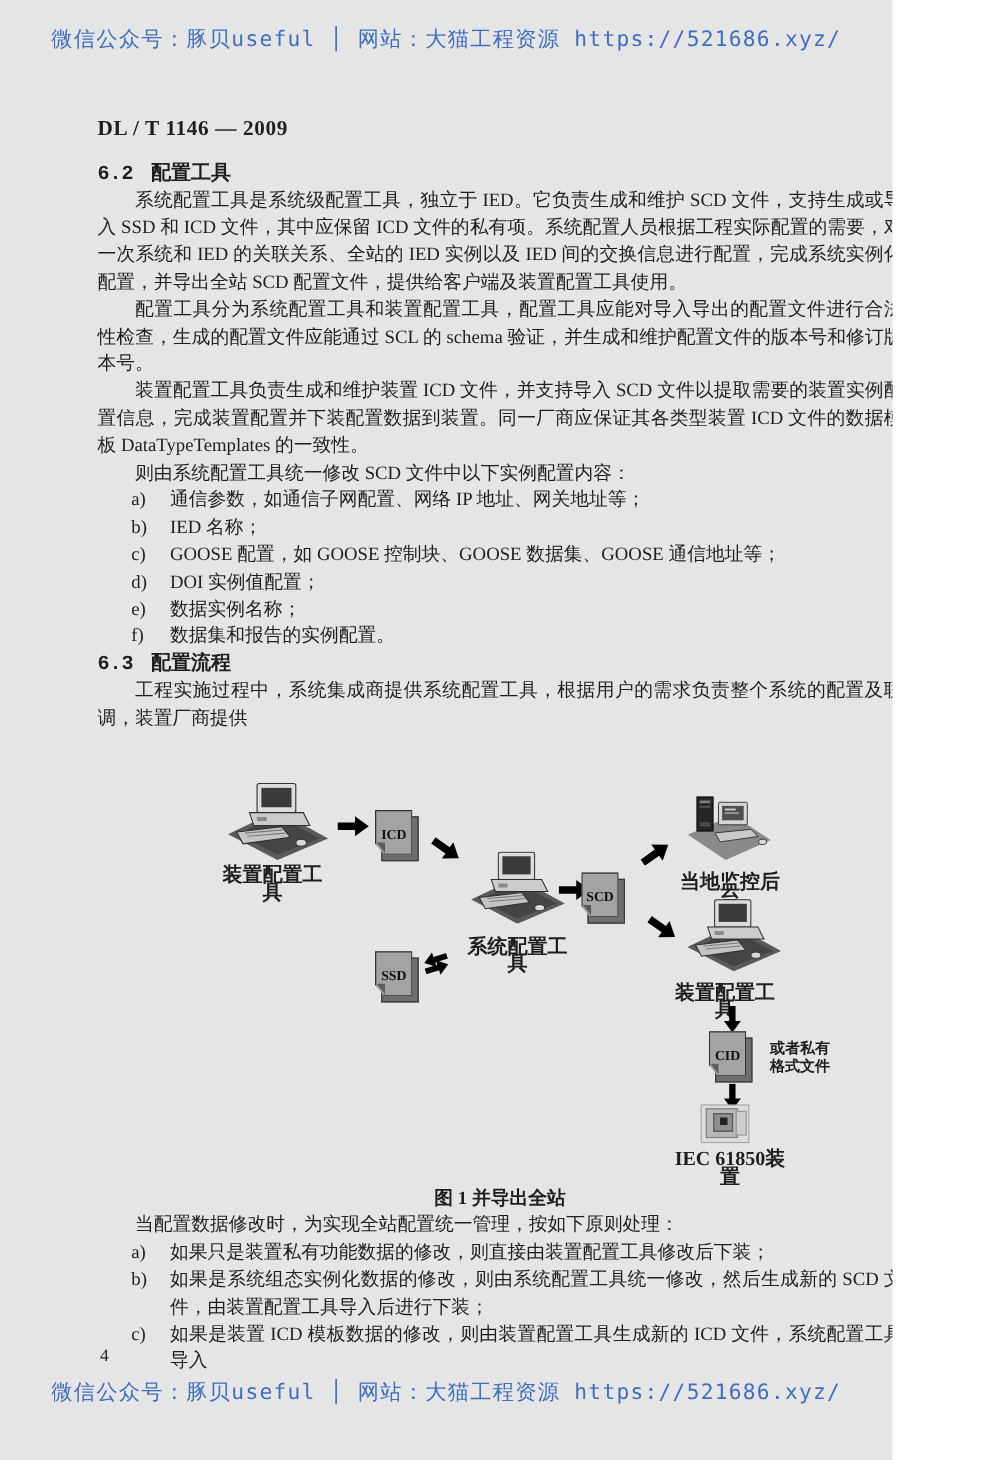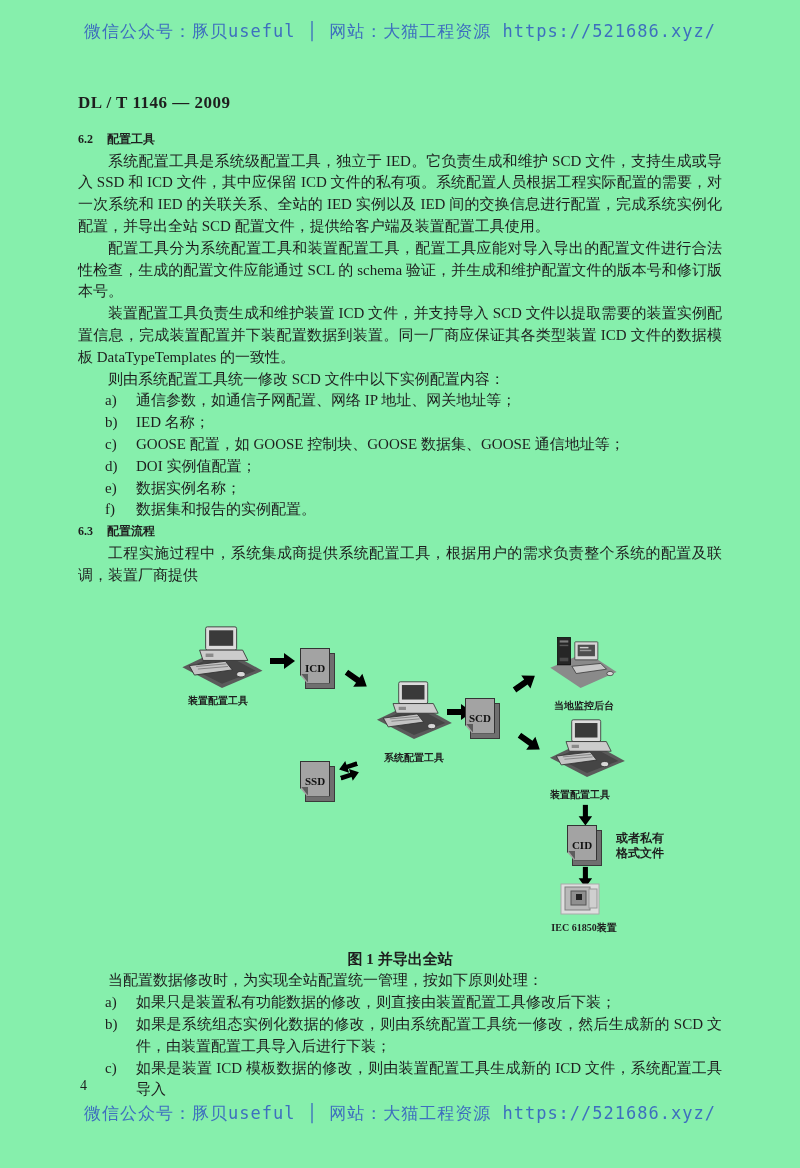--- a/index.html
+++ b/index.html
@@ -1,38 +1,38 @@
 <!DOCTYPE html>
 <html><head>
 <meta charset="utf-8">
 <style>
   html,body{margin:0;padding:0;background:#ffffff;}
-  .page{position:relative;width:800px;height:1168px;background:#86efac;overflow:hidden;
+  .page{position:relative;width:714px;height:1168px;background:#e5e5e5;overflow:hidden;
         font-family:"Liberation Serif","DejaVu Serif",serif;color:#1e1e1e;}
   .wm{position:absolute;left:0;width:100%;text-align:center;color:#3e6fbe;
       font-family:"DejaVu Sans Mono","DejaVu Sans",monospace;font-size:17px;letter-spacing:1px;}
   .wm.top{top:20px;}
   .wm.bottom{top:1102px;}
   .content{position:absolute;left:78px;top:92px;width:644px;font-size:15px;
            line-height:21.8px;text-align:justify;}
   .doc-code{font-weight:bold;font-size:17px;letter-spacing:.5px;margin:0 0 15px 0;}
-  .sec{font-size:12px;font-weight:bold;margin:0;text-align:left;}
+  .sec{font-size:16px;font-weight:bold;margin:0;text-align:left;font-family:Liberation Mono, monospace;}
   .sec .num{margin-right:14px;}
   .para{margin:0;text-indent:2em;}
   .list{margin:0;}
   .li{display:flex;padding-left:27px;}
   .li .mk{width:31px;flex:none;}
   .li .tx{flex:1;text-align:justify;}
   .figure-box{position:relative;height:326px;margin-top:28px;}
   .fig-caption{text-align:center;font-weight:bold;margin-top:8px;font-size:15px;}
   .fig-caption .fig-num{margin-right:4px;}
   .pagenum{position:absolute;left:80px;top:1078px;font-size:14px;}
   
   .figure-box svg.pc{position:absolute;}
-  .dlabel{position:absolute;font-size:10px;font-weight:bold;text-align:center;
+  .dlabel{position:absolute;font-size:16px;font-weight:bold;text-align:center;
           line-height:14px;text-indent:0;}
   .file{position:absolute;width:36px;height:42px;}
   .file .back{position:absolute;left:5px;top:5px;width:28px;height:34px;
               background:#6f6f6f;border:1px solid #3a3a3a;}
   .file .front{position:absolute;left:0;top:0;width:30px;height:36px;background:#a3a3a3;
                border:1px solid #333;box-sizing:border-box;
                clip-path:polygon(0 0,100% 0,100% 100%,24% 100%,0 76%);}
   .file .fold{position:absolute;left:1px;top:26px;width:7px;height:9px;background:#5c5c5c;
               clip-path:polygon(0 0,100% 0,100% 100%);}
   .file .flabel{position:absolute;left:0;top:10px;width:30px;text-align:center;

